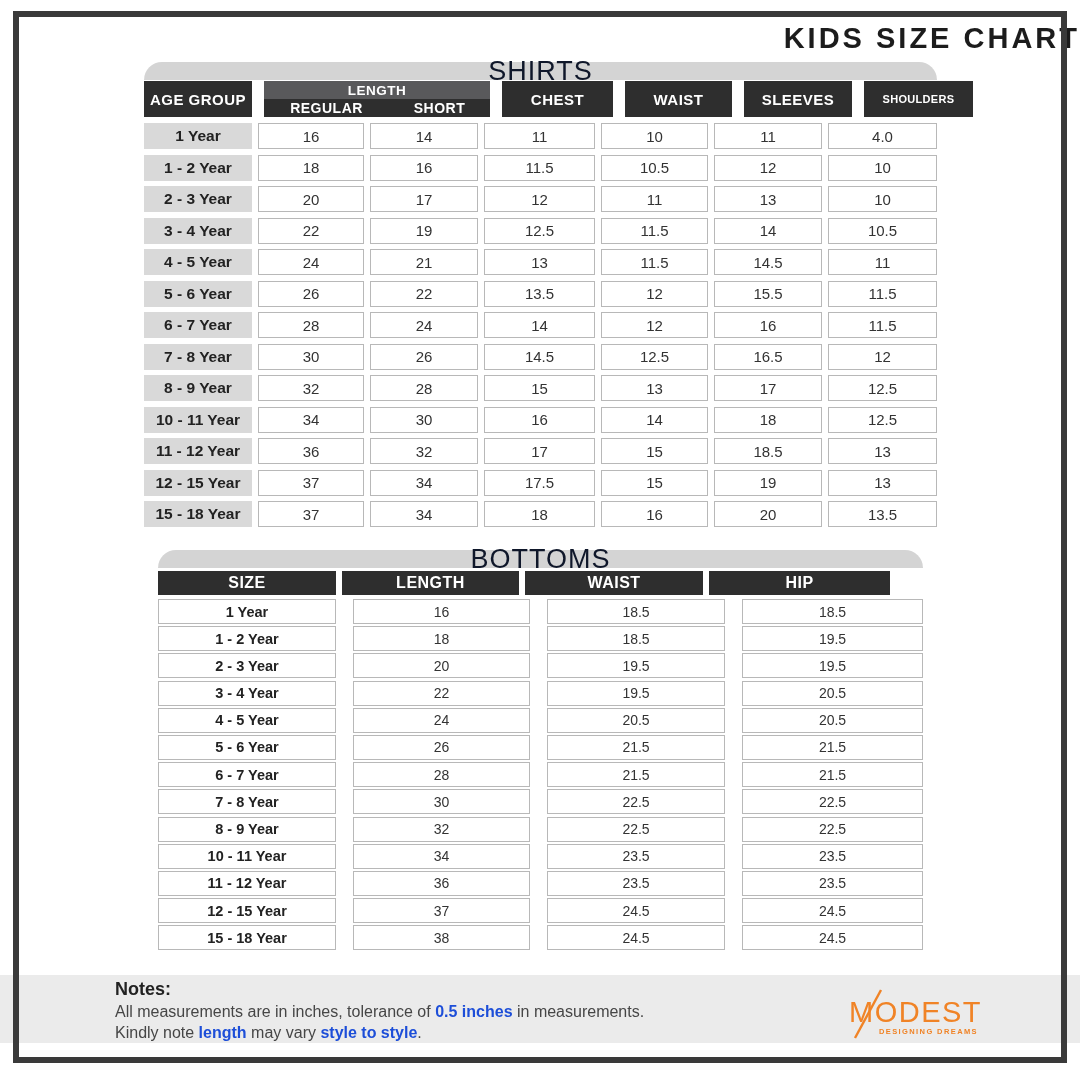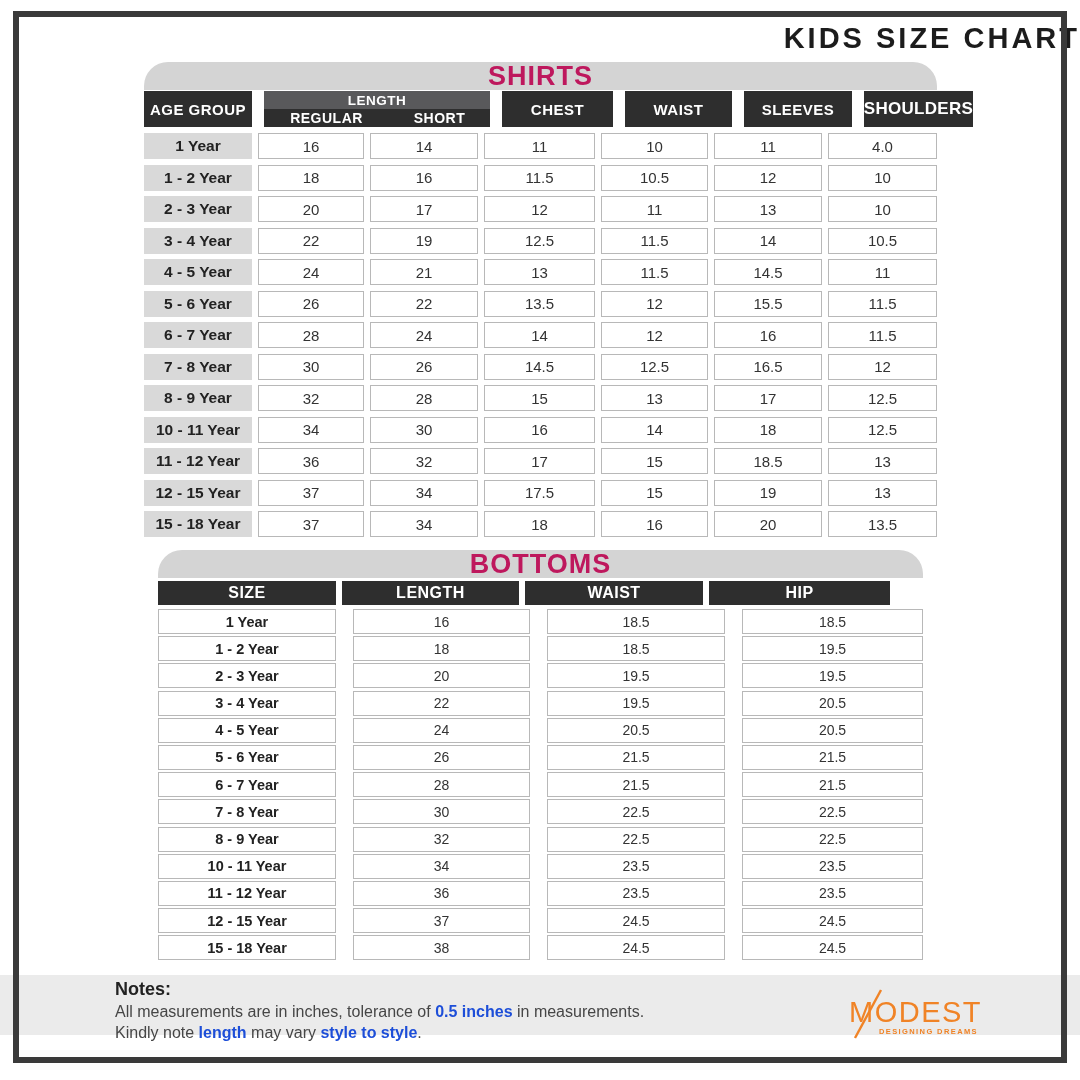--- a/index.html
+++ b/index.html
@@ -9,28 +9,28 @@
   
   .frame{position:absolute;left:13px;top:11px;width:1042px;height:1040px;
          border:6px solid #3a3a3a;z-index:6;pointer-events:none;}
 
   
   .page-title{position:absolute;top:22px;left:0;width:1080px;text-align:right;
               font-size:29px;font-weight:700;letter-spacing:3px;color:#1c1c1c;}
 
   
   .shirts{position:absolute;left:144px;top:62px;width:793px;}
-  .banner{background:#d4d4d4;border-radius:24px 24px 0 0;height:28px;display:flex;
-          align-items:center;justify-content:center;font-size:27px;font-weight:700;
-          letter-spacing:1px;color:#be185d;}
+  .banner{background:#d4d4d4;border-radius:24px 24px 0 0;height:18px;display:flex;
+          align-items:center;justify-content:center;font-size:27px;font-weight:400;
+          letter-spacing:1px;color:#0f172a;}
   .s-grid{display:grid;grid-template-columns:108px 106px 108px 111px 107px 108px 109px;column-gap:12px;}
   .s-head{height:36px;margin-top:1px;}
   .hcell{background:#2e2e2e;color:#fff;font-weight:700;display:flex;align-items:center;
          justify-content:center;font-size:15px;letter-spacing:.5px;}
-  .hcell.small{font-size:17px;letter-spacing:.3px;text-align:center;}
+  .hcell.small{font-size:11px;letter-spacing:.3px;text-align:center;}
   .len-wrap{grid-column:2 / 4;display:flex;flex-direction:column;}
   .len-top{background:#59595b;color:#fff;font-weight:700;font-size:13.5px;height:18px;
            display:flex;align-items:center;justify-content:center;letter-spacing:.5px;}
   .len-bot{background:#2e2e2e;color:#fff;font-weight:700;font-size:14px;height:18px;
            display:grid;grid-template-columns:1fr 1fr;}
   .len-bot span{display:flex;align-items:center;justify-content:center;letter-spacing:.5px;padding-left:12px;}
   .s-body{margin-top:6px;}
   .s-row{display:grid;grid-template-columns:108px 106px 108px 111px 107px 108px 109px;
          column-gap:6px;height:26px;margin-bottom:5.5px;}
   .cell{display:flex;align-items:center;justify-content:center;font-size:15px;color:#333;}
@@ -42,21 +42,21 @@
   .b-grid{display:grid;grid-template-columns:178px 177px 178px 181px;column-gap:6px;}
   .b-head{margin-top:3px;}
   .b-head .hcell{height:24px;font-size:16px;}
   .b-body{margin-top:4px;}
   .b-row{display:grid;grid-template-columns:178px 177px 178px 181px;column-gap:17px;
          height:25px;margin-bottom:2.2px;}
   .b-row .cell{font-size:14px;border:1px solid #b8b8b8;background:#fff;}
   .b-row .cell.size{font-weight:700;color:#222;font-size:14.5px;}
 
   
-  .notes-strip{position:absolute;left:0;top:975px;width:1080px;height:60px;background:#ebebeb;z-index:1;}
+  .notes-strip{position:absolute;left:0;top:975px;width:1080px;height:68px;background:#ebebeb;z-index:1;}
   .notes-text{position:absolute;left:115px;top:4px;}
   .notes-heading{font-size:18px;font-weight:700;color:#222;margin:0 0 1px 0;}
   .notes-line{font-size:16px;color:#464646;line-height:21px;}
   .notes-line b{color:#1d4ed8;}
   .logo{position:absolute;right:100px;top:12px;width:132px;height:52px;}
 
   [data-interactable]{}
 </style>
 </head>
 <body>

